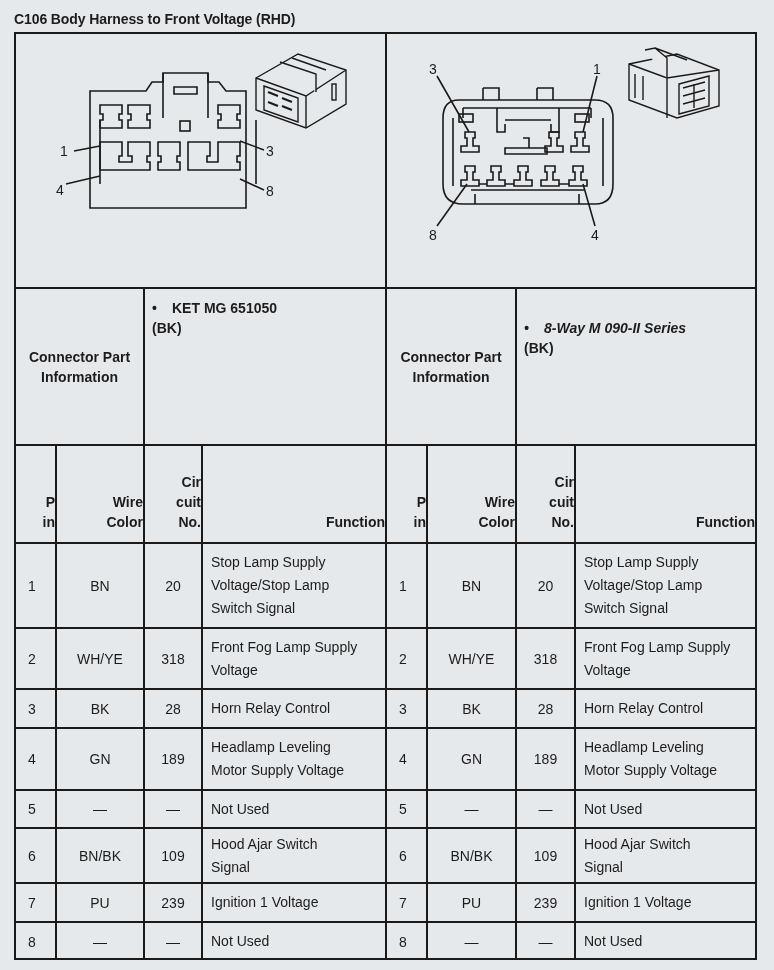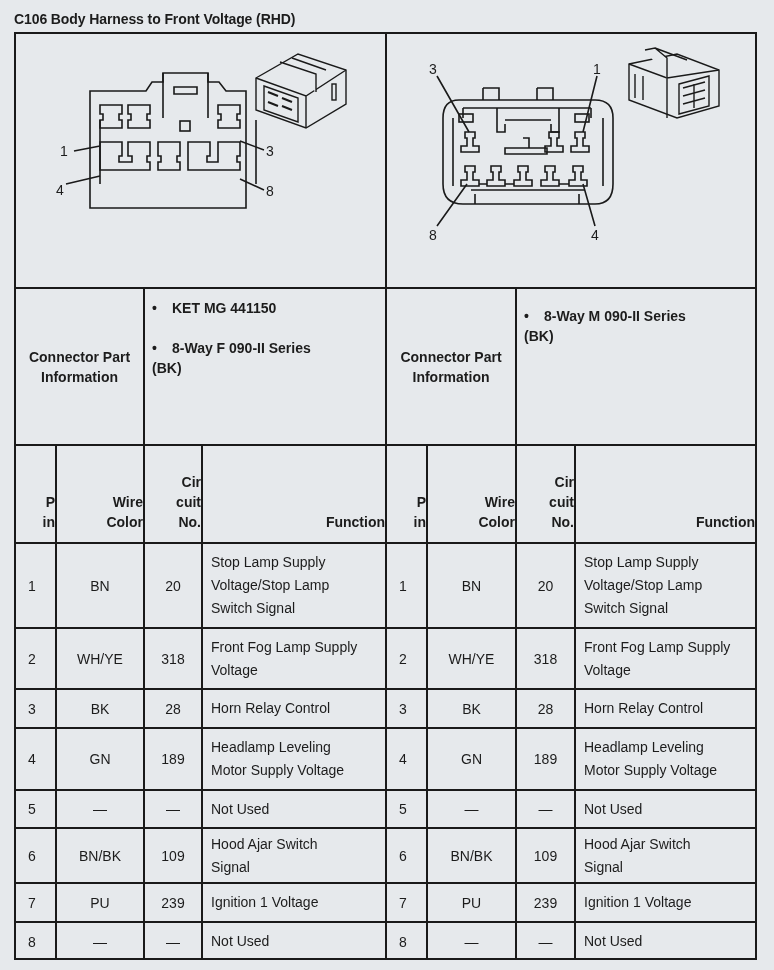--- a/index.html
+++ b/index.html
@@ -119,31 +119,30 @@
       <path d="M296 54 L318 48 M296 62 L318 56 M296 70 L318 64 M307 50 V74"></path>
       <path d="M248 40 V64 M256 42 V66"></path>
     </g>
   </svg>
 
   <div class="cell c info-title" style="left:2px;top:257px;width:127px;height:155px;flex-direction:column;">
     <span>Connector Part</span>
     <span>Information</span>
   </div>
   <div class="info-body" style="left:138px;top:266px;width:230px;">
-    <span class="b"><span class="bullet">•</span><span>KET MG 441150</span></span>
-    <span class="b" style="margin-top:20px;"><span class="bullet">•</span><span>8-Way F 090-II Series</span></span>
+    <span class="b"><span class="bullet">•</span><span>KET MG 651050</span></span>
     <span class="b">(BK)</span>
   </div>
 
   <div class="cell c info-title" style="left:373px;top:257px;width:128px;height:155px;flex-direction:column;">
     <span>Connector Part</span>
     <span>Information</span>
   </div>
   <div class="info-body" style="left:510px;top:266px;width:230px;">
-    <span class="b" style="margin-top:8px;"><span class="bullet">•</span><span>8-Way M 090-II Series</span></span>
+    <span class="b" style="margin-top:20px;font-style:italic;"><span class="bullet">•</span><span>8-Way M 090-II Series</span></span>
     <span class="b">(BK)</span>
   </div>
 
   <div id="rows">
       <div class="ln" style="left: 0px; top: 510px; width: 743px; height: 2px;"></div>
       <div class="ln" style="left: 0px; top: 595px; width: 743px; height: 2px;"></div>
       <div class="ln" style="left: 0px; top: 656px; width: 743px; height: 2px;"></div>
       <div class="ln" style="left: 0px; top: 695px; width: 743px; height: 2px;"></div>
       <div class="ln" style="left: 0px; top: 757px; width: 743px; height: 2px;"></div>
       <div class="ln" style="left: 0px; top: 795px; width: 743px; height: 2px;"></div>

